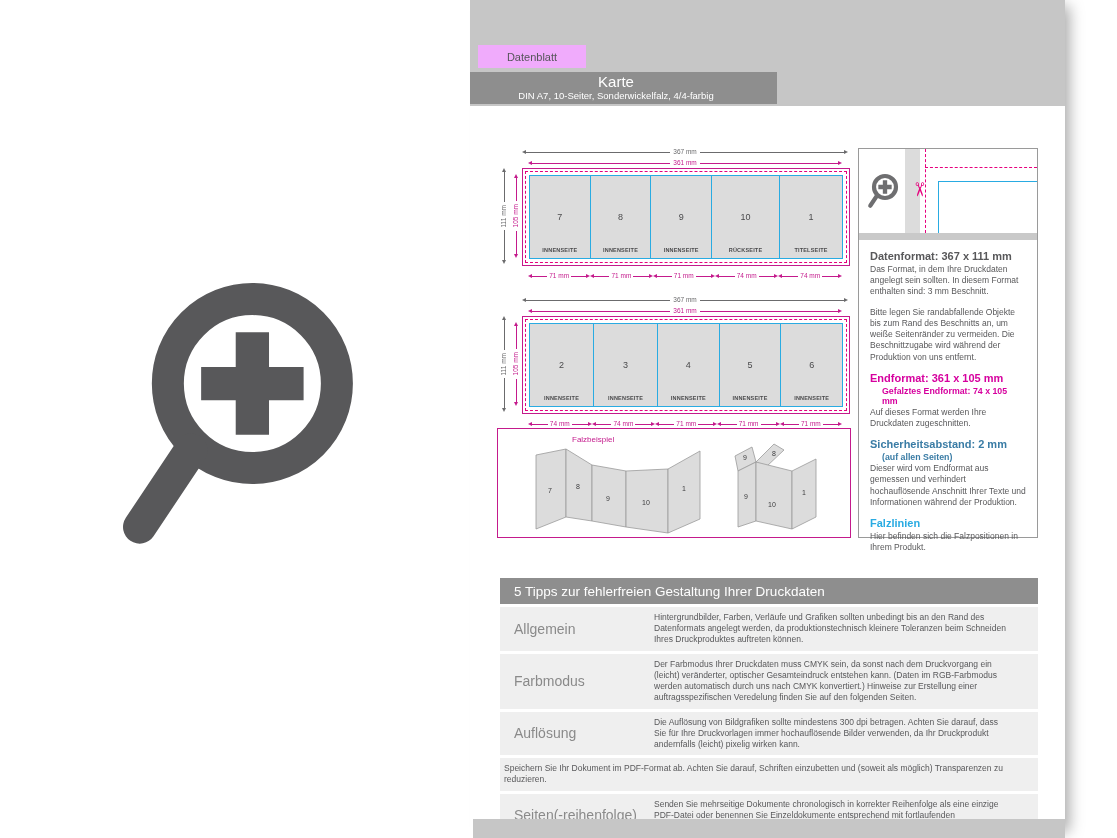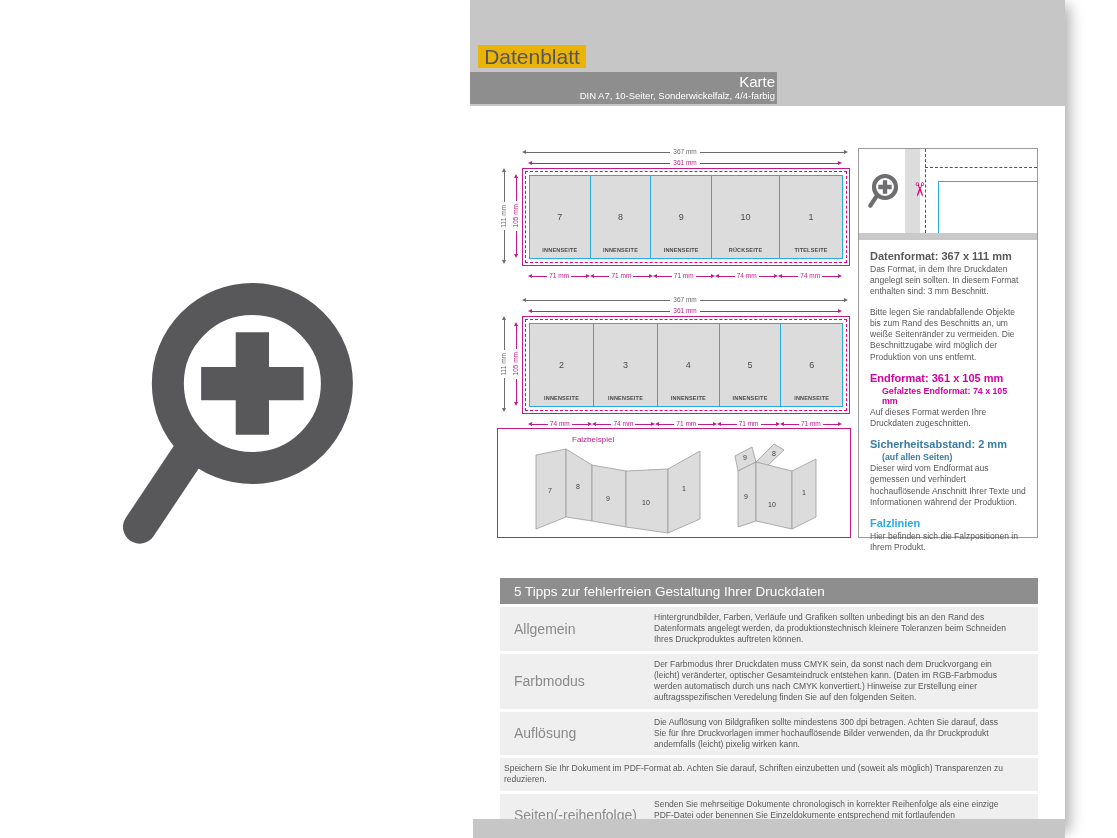--- a/index.html
+++ b/index.html
@@ -6,24 +6,24 @@
   body{width:1117px;height:838px;position:relative;background:#ffffff;
        font-family:"Liberation Sans",sans-serif;overflow:hidden;}
 
   
   .bigzoom{position:absolute;left:108px;top:276px;width:258px;height:292px;}
 
   
   .sheet{position:absolute;left:470px;top:0;width:595px;height:838px;background:#fff;
          box-shadow:10px 0 14px -6px rgba(0,0,0,.35);}
   .band{position:absolute;left:0;top:0;width:595px;height:106px;background:#c6c6c6;}
-  .tab{position:absolute;left:8px;top:45px;width:108px;height:23px;background:#eab308;
-       color:#55555a;font-size:21px;display:flex;align-items:center;justify-content:center;}
+  .tab{position:absolute;left:8px;top:45px;width:108px;height:23px;background:#f0abfc;
+       color:#55555a;font-size:11px;display:flex;align-items:center;justify-content:center;}
   .titlebar{position:absolute;left:0;top:72px;width:307px;height:32px;background:#8e8e8e;
-            color:#fff;text-align:right;padding-right:2px;box-sizing:border-box;}
+            color:#fff;text-align:center;padding-right:15px;box-sizing:border-box;}
   .titlebar .t1{font-size:15px;line-height:17px;margin-top:1px;}
   .titlebar .t2{font-size:9.5px;line-height:11px;}
 
   
   .dim{position:absolute;display:flex;align-items:center;font-size:6.5px;line-height:1;}
   .c-dark{color:#6b6b6d;} .c-mag{color:#c41a8c;}
   .dim-h .ln{flex:1;height:1px;background:currentColor;}
   .dim-h span{padding:0 3px;white-space:nowrap;}
   .dim-h::before{content:"";border:2px solid transparent;border-left:0;border-right:4px solid currentColor;}
   .dim-h::after{content:"";border:2px solid transparent;border-right:0;border-left:4px solid currentColor;}
@@ -293,21 +293,21 @@
         <div class="dashH"></div>
         <div class="blueH"></div>
         <div class="blueV"></div>
         <span class="scis">✂</span>
       </div>
     </div>
     <div class="gsep"></div>
     <div class="itext">
       <div class="ititle dark first">Datenformat: 367 x 111 mm</div>
       <p>Das Format, in dem Ihre Druckdaten angelegt sein sollten. In diesem Format enthalten sind: 3 mm Beschnitt.</p>
-      <p>Bitte legen Sie randabfallende Objekte bis zum Rand des Beschnitts an, um weiße Seitenränder zu vermeiden. Die Beschnittzugabe wird möglich der Produktion von uns entfernt.</p>
+      <p>Bitte legen Sie randabfallende Objekte bis zum Rand des Beschnitts an, um weiße Seitenränder zu vermeiden. Die Beschnittzugabe wird während der Produktion von uns entfernt.</p>
       <div class="ititle mag">Endformat: 361 x 105 mm</div>
       <div class="isub mag">Gefalztes Endformat: 74 x 105 mm</div>
       <p>Auf dieses Format werden Ihre Druckdaten zugeschnitten.</p>
       <div class="ititle steel">Sicherheitsabstand: 2 mm</div>
       <div class="isub steel">(auf allen Seiten)</div>
       <p>Dieser wird vom Endformat aus gemessen und verhindert hochauflösende Anschnitt Ihrer Texte und Informationen während der Produktion.</p>
       <div class="ititle cyan">Falzlinien</div>
       <p>Hier befinden sich die Falzpositionen in Ihrem Produkt.</p>
     </div>
   </div>

